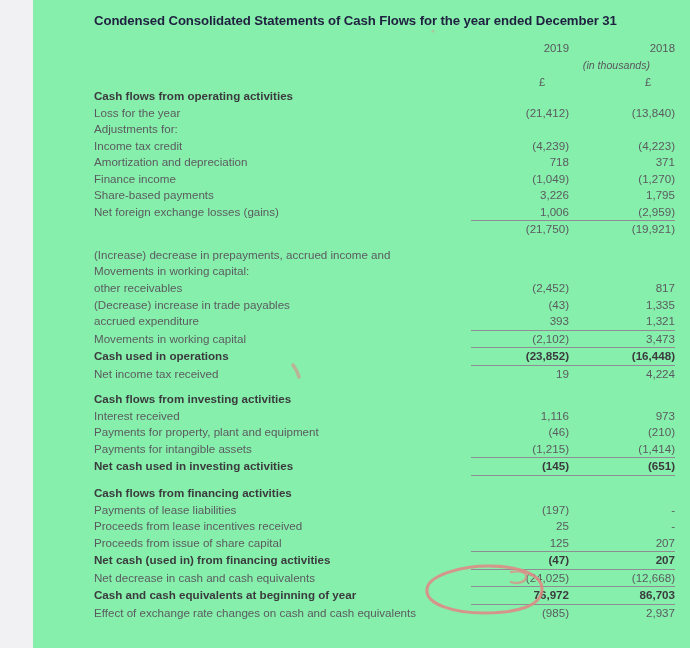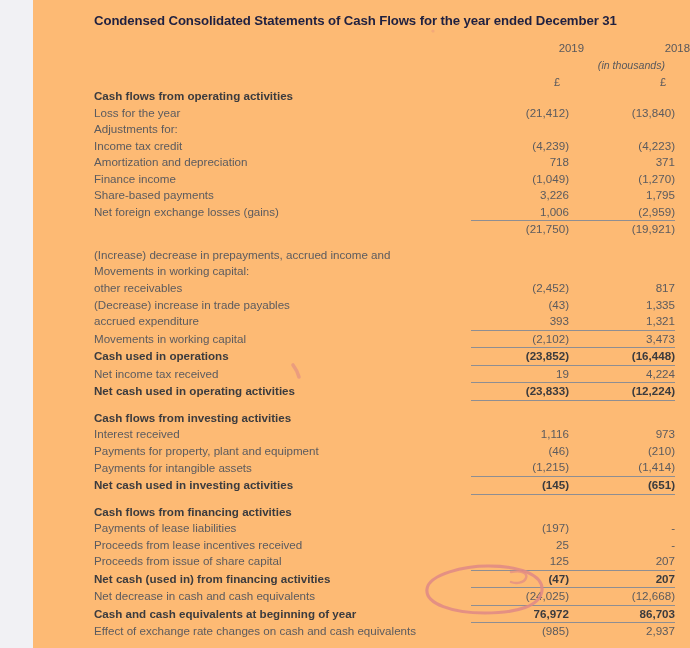--- a/index.html
+++ b/index.html
@@ -23,39 +23,39 @@
   #gutter {
     position: absolute;
     left: 0; top: 0;
     width: 33px; height: 648px;
     background: #f1f1f4;
   }
   #sheet {
     position: absolute;
     left: 33px; top: 0;
     width: 657px; height: 648px;
-    background: #fdba74;
+    background: #86efac;
   }
 
   .doc-title {
     position: absolute;
     left: 61px;
     top: 13px;
     width: 580px;
     font-size: 13.2px;
     font-weight: bold;
     color: #1f2040;
     letter-spacing: -0.1px;
     white-space: nowrap;
   }
 
   
   .colhead {
     position: absolute;
-    left: 76px;
+    left: 61px;
     top: 42px;
     width: 581px;
     height: 42px;
     text-align: right;
   }
   .colhead .y2019 {
     position: absolute;
     right: 106px;
     top: 0;
     font-size: 11.4px;
@@ -240,25 +240,20 @@
           <tr class="bold">
             <td class="lbl">Cash used in operations</td>
             <td class="v1 rt">(23,852)</td>
             <td class="v2 rt">(16,448)</td>
           </tr>
           <tr class="">
             <td class="lbl">Net income tax received</td>
             <td class="v1 rt">19</td>
             <td class="v2 rt">4,224</td>
           </tr>
-          <tr class="bold">
-            <td class="lbl">Net cash used in operating activities</td>
-            <td class="v1 rt rb">(23,833)</td>
-            <td class="v2 rt rb">(12,224)</td>
-          </tr>
           <tr class="spacer">
             <td colspan="3"></td>
           </tr>
           <tr class="bold">
             <td class="lbl">Cash flows from investing activities</td>
             <td class="v1"></td>
             <td class="v2"></td>
           </tr>
           <tr class="">
             <td class="lbl">Interest received</td>

